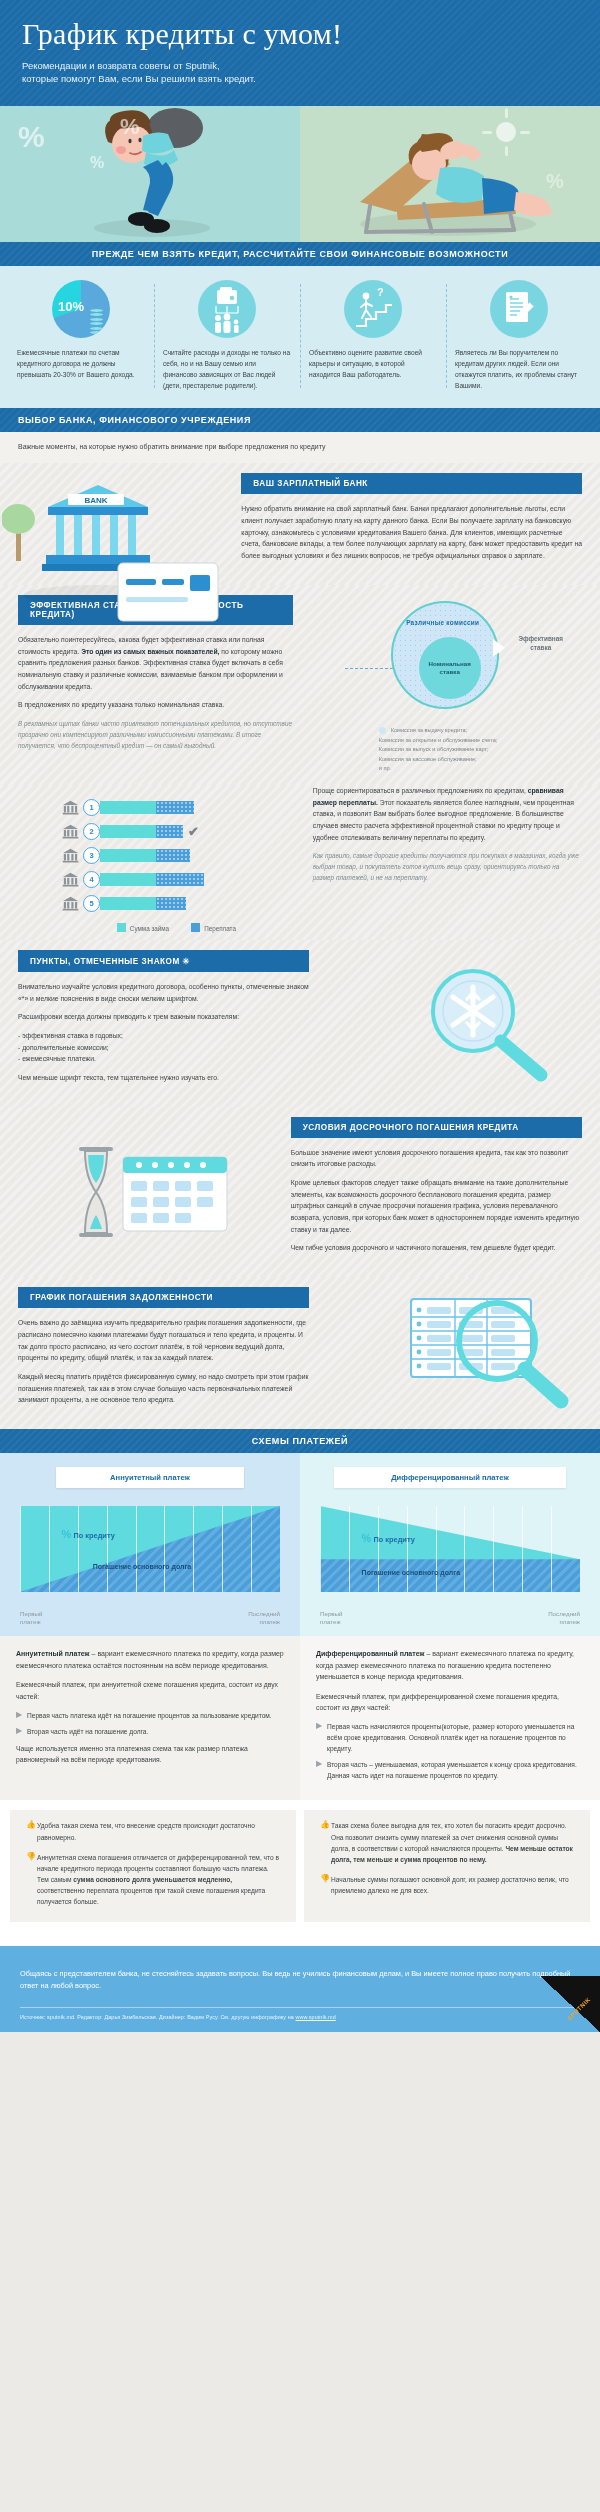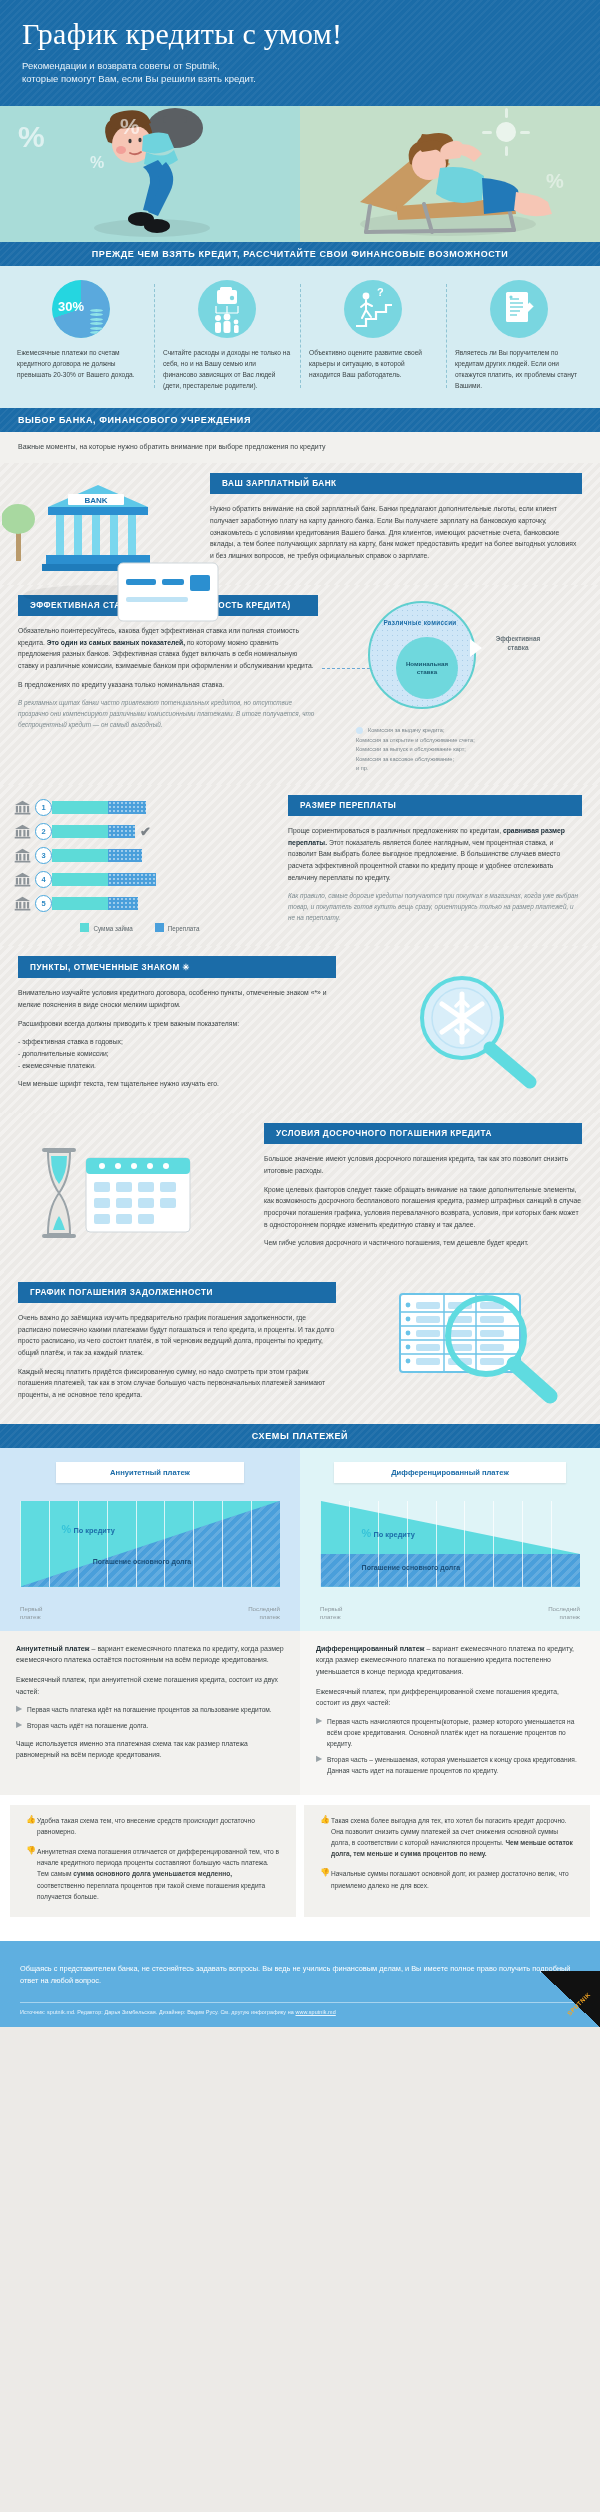--- a/index.html
+++ b/index.html
@@ -79,21 +79,21 @@
   .pie-label{
     position:absolute;left:6px;top:19px;color:#fff;font-size:13px;font-weight:700;
   }
   .coins{position:absolute;right:7px;bottom:4px;}
   .coin{width:13px;height:3px;border-radius:50%;background:#8fe3e8;margin-top:1.5px;}
 
   
   .block{display:flex;background:#eceae7;
     background-image:repeating-linear-gradient(135deg,rgba(255,255,255,.35) 0 3px,rgba(0,0,0,0) 3px 7px);
   }
-  .block .art{width:33%;position:relative;min-height:120px;}
+  .block .art{width:33%;position:relative;min-height:120px;padding-left:48px;}
   .block .body{width:67%;padding:0 18px 16px 12px;box-sizing:border-box;}
   .block.rev .art{order:2;}
   .block.rev .body{order:1;padding:0 12px 16px 18px;}
   .subbar{
     background:#1b6ca8;color:#fff;font-size:8.2px;font-weight:700;letter-spacing:.5px;
     padding:6px 12px;margin:10px 0 9px 0;text-transform:uppercase;
   }
   .para{font-size:6.8px;line-height:1.72;color:#3d4547;margin:0 0 7px 0;}
   .para b{color:#20323c;}
   .para.ital{font-style:italic;color:#7d8b90;font-size:6.4px;}
@@ -253,21 +253,21 @@
     </div>
   </div>
 
   <div class="bar center">Прежде чем взять кредит, рассчитайте свои финансовые возможности</div>
 
   <div class="tips">
 
     <div class="tip">
       <div class="tip-circle">
         <div class="pie"></div>
-        <span class="pie-label">30%</span>
+        <span class="pie-label">10%</span>
         <div class="coins">
           <div class="coin"></div>
             <div class="coin"></div>
             <div class="coin"></div>
           <div class="coin"></div>
             <div class="coin"></div>
             <div class="coin"></div>
         </div>
       </div>
       <div class="tip-text">Ежемесячные платежи по счетам кредитного договора не должны превышать 20-30% от Вашего дохода.</div>
@@ -451,21 +451,20 @@
           <div class="seg-a" style="width:56px;"></div>
           <div class="seg-b" style="width:30px;"></div>
         </div>
         <div class="clegend">
           <span><span class="sw a"></span><span>Сумма займа</span></span>
           <span><span class="sw b"></span><span>Переплата</span></span>
         </div>
       </div>
     </div>
     <div class="body" style="width:54%;">
-      <div class="subbar">Размер переплаты</div>
       <p class="para"><span>Проще сориентироваться в различных предложениях по кредитам, </span><b>сравнивая размер переплаты.</b><span> Этот показатель является более наглядным, чем процентная ставка, и позволит Вам выбрать более выгодное предложение. В большинстве случаев вместо расчета эффективной процентной ставки по кредиту проще и удобнее отслеживать величину переплаты по кредиту.</span></p>
       <p class="para ital">Как правило, самые дорогие кредиты получаются при покупках в магазинах, когда уже выбран товар, и покупатель готов купить вещь сразу, ориентируясь только на размер платежей, и не на переплату.</p>
     </div>
   </div>
 
   <div class="block rev">
     <div class="art" style="width:42%;">
       <div class="art-center">
         <svg width="180" height="120" viewBox="0 0 180 120">
           <circle cx="78" cy="48" r="40" fill="#d9eef9"></circle>

